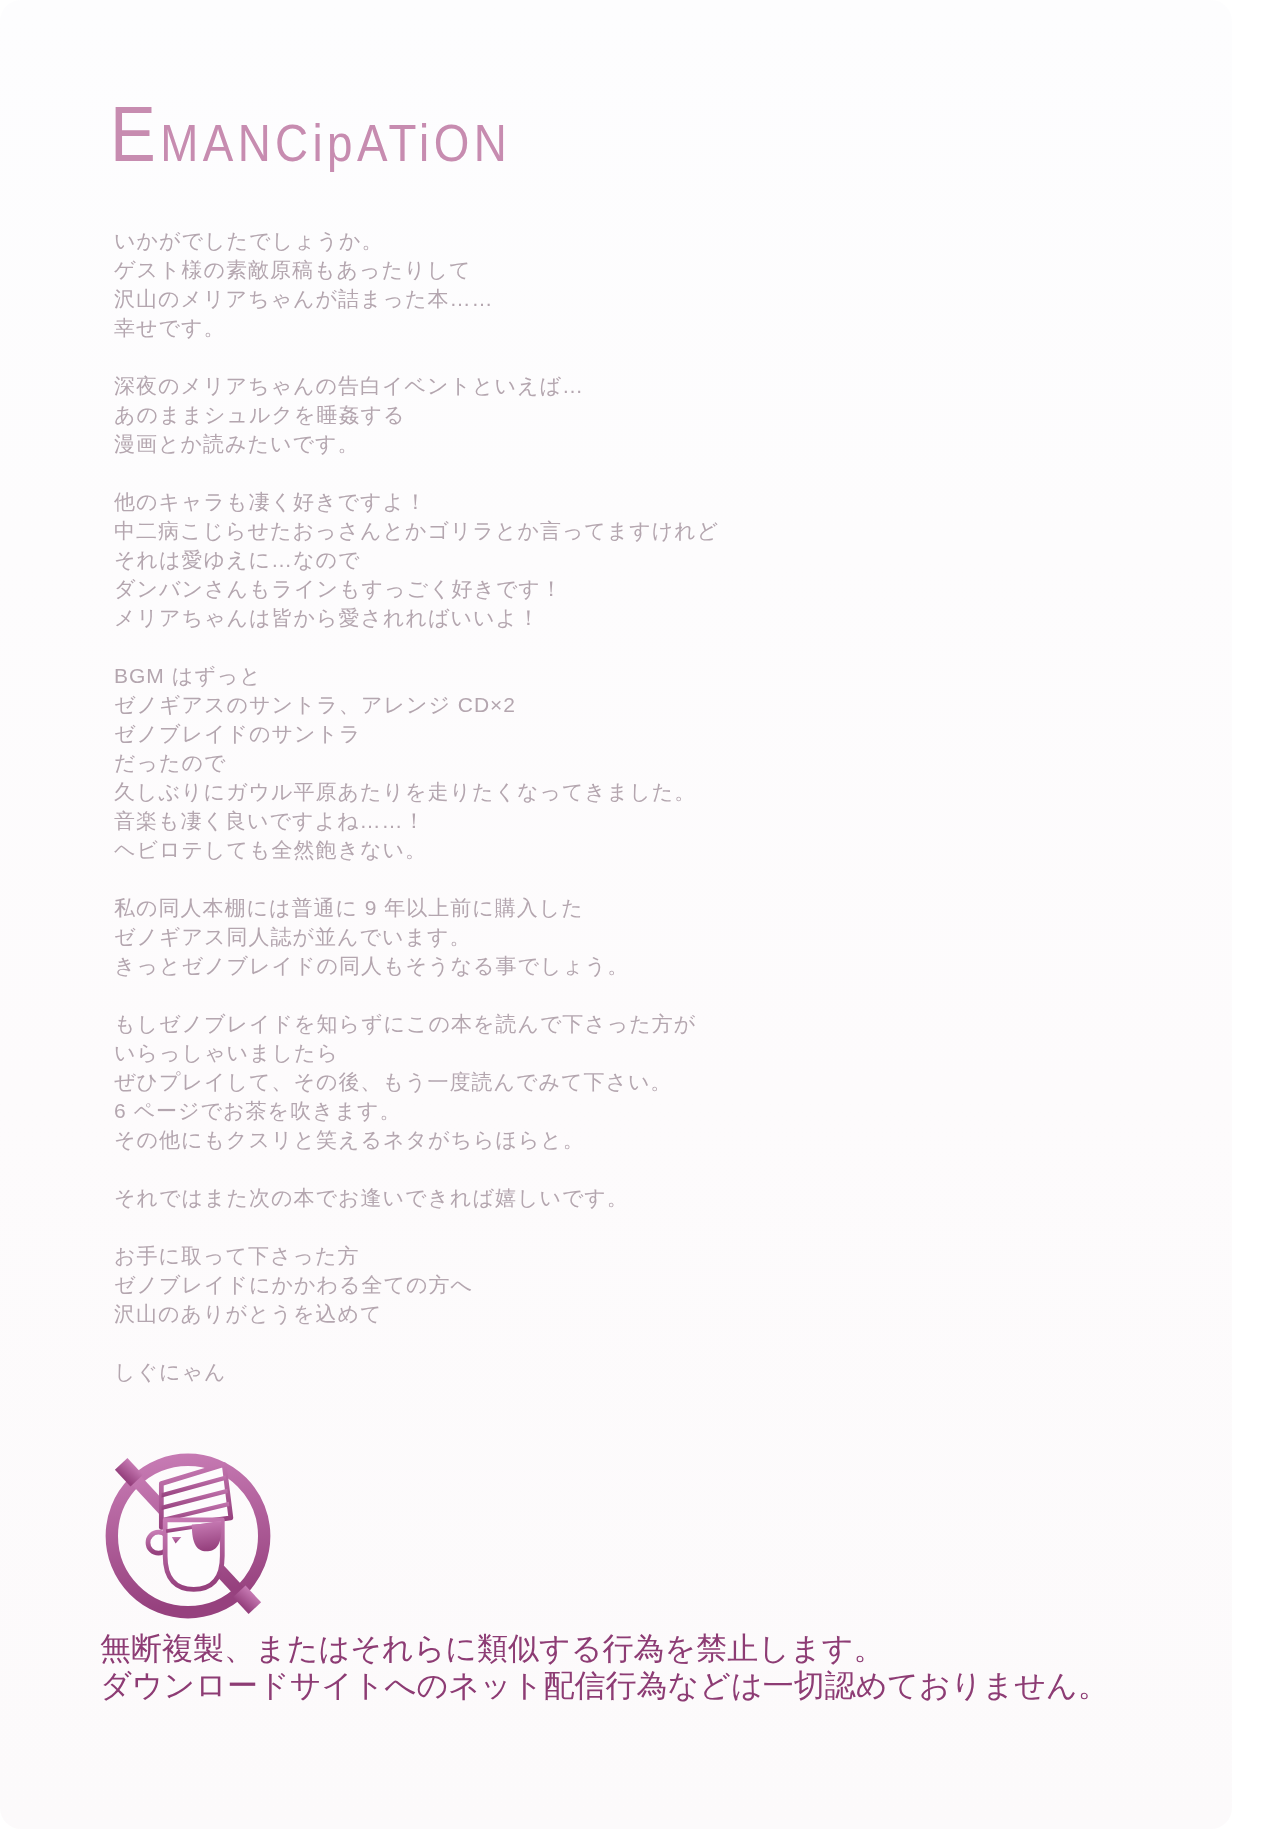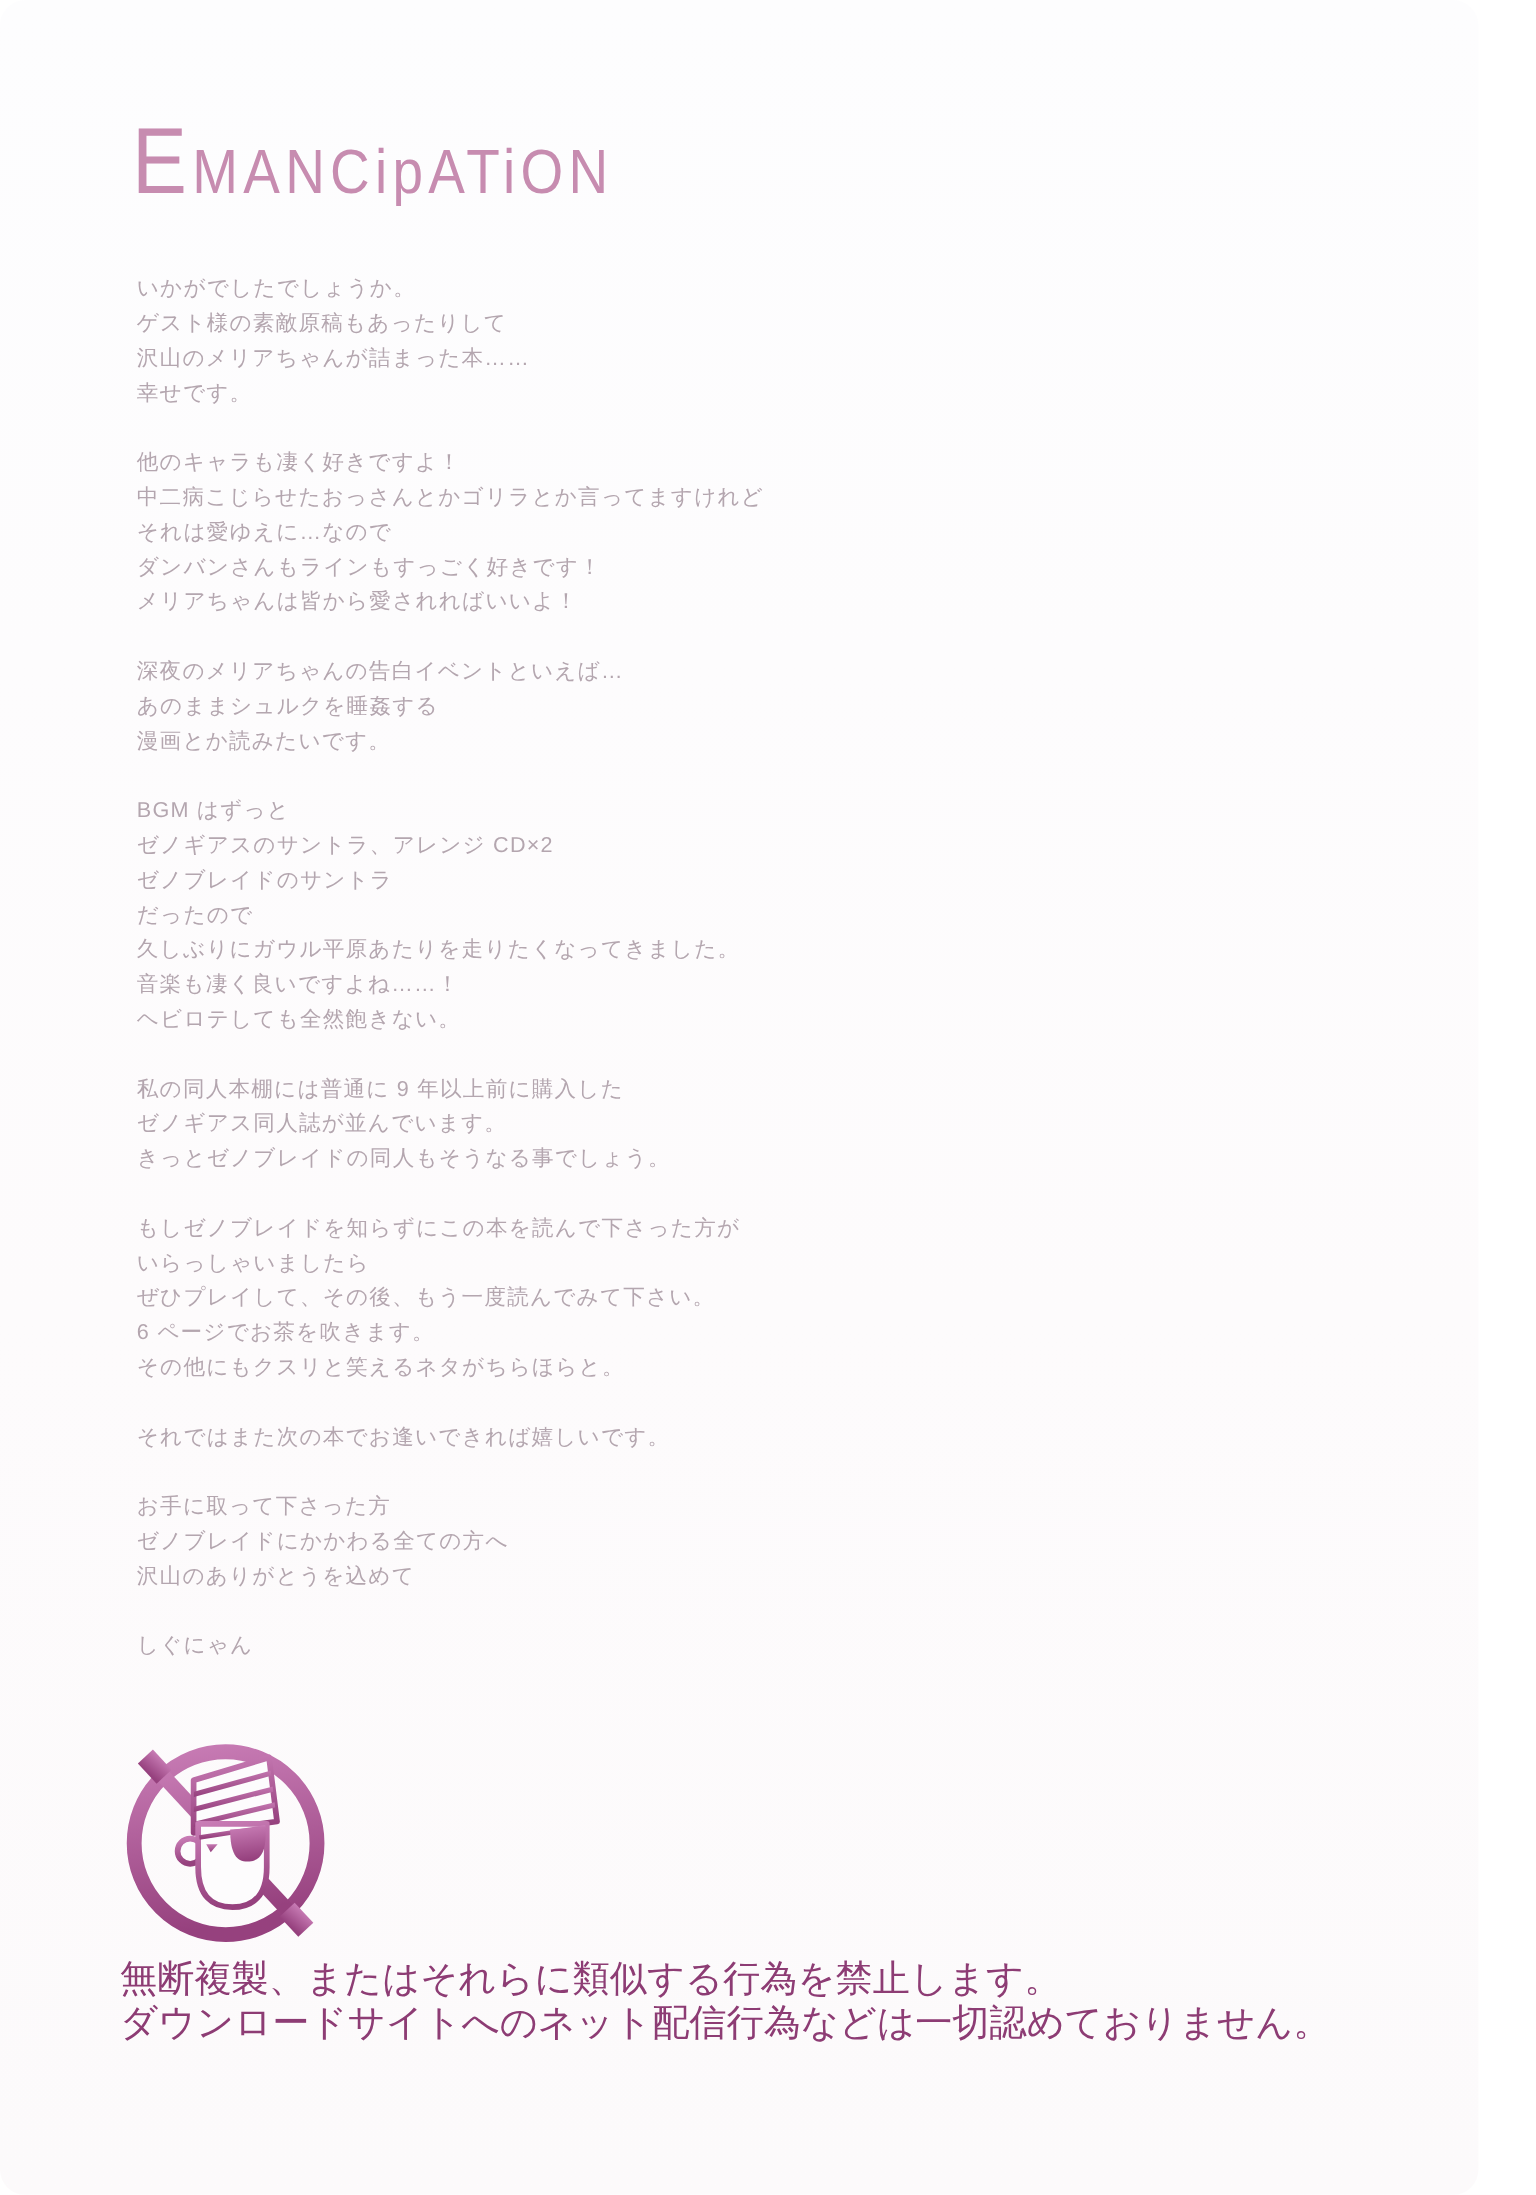--- a/index.html
+++ b/index.html
@@ -23,21 +23,21 @@
     color:#c78cb0;
     transform:scaleX(.88);
     transform-origin:left top;
     white-space:nowrap;
   }
   .title::first-letter{
     font-size:78px;
   }
   .body-text{
     position:absolute;left:114px;top:226px;
-    font-size:18px;
+    font-size:21px;
     line-height:29px;
     letter-spacing:1px;
     color:#b4a6af;
   }
   .para{
     white-space:pre-line;
     margin:0 0 29px 0;
   }
   .notice-icon{
     position:absolute;left:90px;top:1436px;
@@ -57,28 +57,28 @@
 
 <div class="page">
 
   <h1 class="title">EMANCipATiON</h1>
 
   <div class="body-text">
     <p class="para">いかがでしたでしょうか。
 ゲスト様の素敵原稿もあったりして
 沢山のメリアちゃんが詰まった本……
 幸せです。</p>
+    <p class="para">深夜のメリアちゃんの告白イベントといえば…
+あのままシュルクを睡姦する
+漫画とか読みたいです。</p>
     <p class="para">他のキャラも凄く好きですよ！
 中二病こじらせたおっさんとかゴリラとか言ってますけれど
 それは愛ゆえに…なので
 ダンバンさんもラインもすっごく好きです！
 メリアちゃんは皆から愛されればいいよ！</p>
-    <p class="para">深夜のメリアちゃんの告白イベントといえば…
-あのままシュルクを睡姦する
-漫画とか読みたいです。</p>
     <p class="para">BGM はずっと
 ゼノギアスのサントラ、アレンジ CD×2
 ゼノブレイドのサントラ
 だったので
 久しぶりにガウル平原あたりを走りたくなってきました。
 音楽も凄く良いですよね……！
 ヘビロテしても全然飽きない。</p>
     <p class="para">私の同人本棚には普通に 9 年以上前に購入した
 ゼノギアス同人誌が並んでいます。
 きっとゼノブレイドの同人もそうなる事でしょう。</p>

